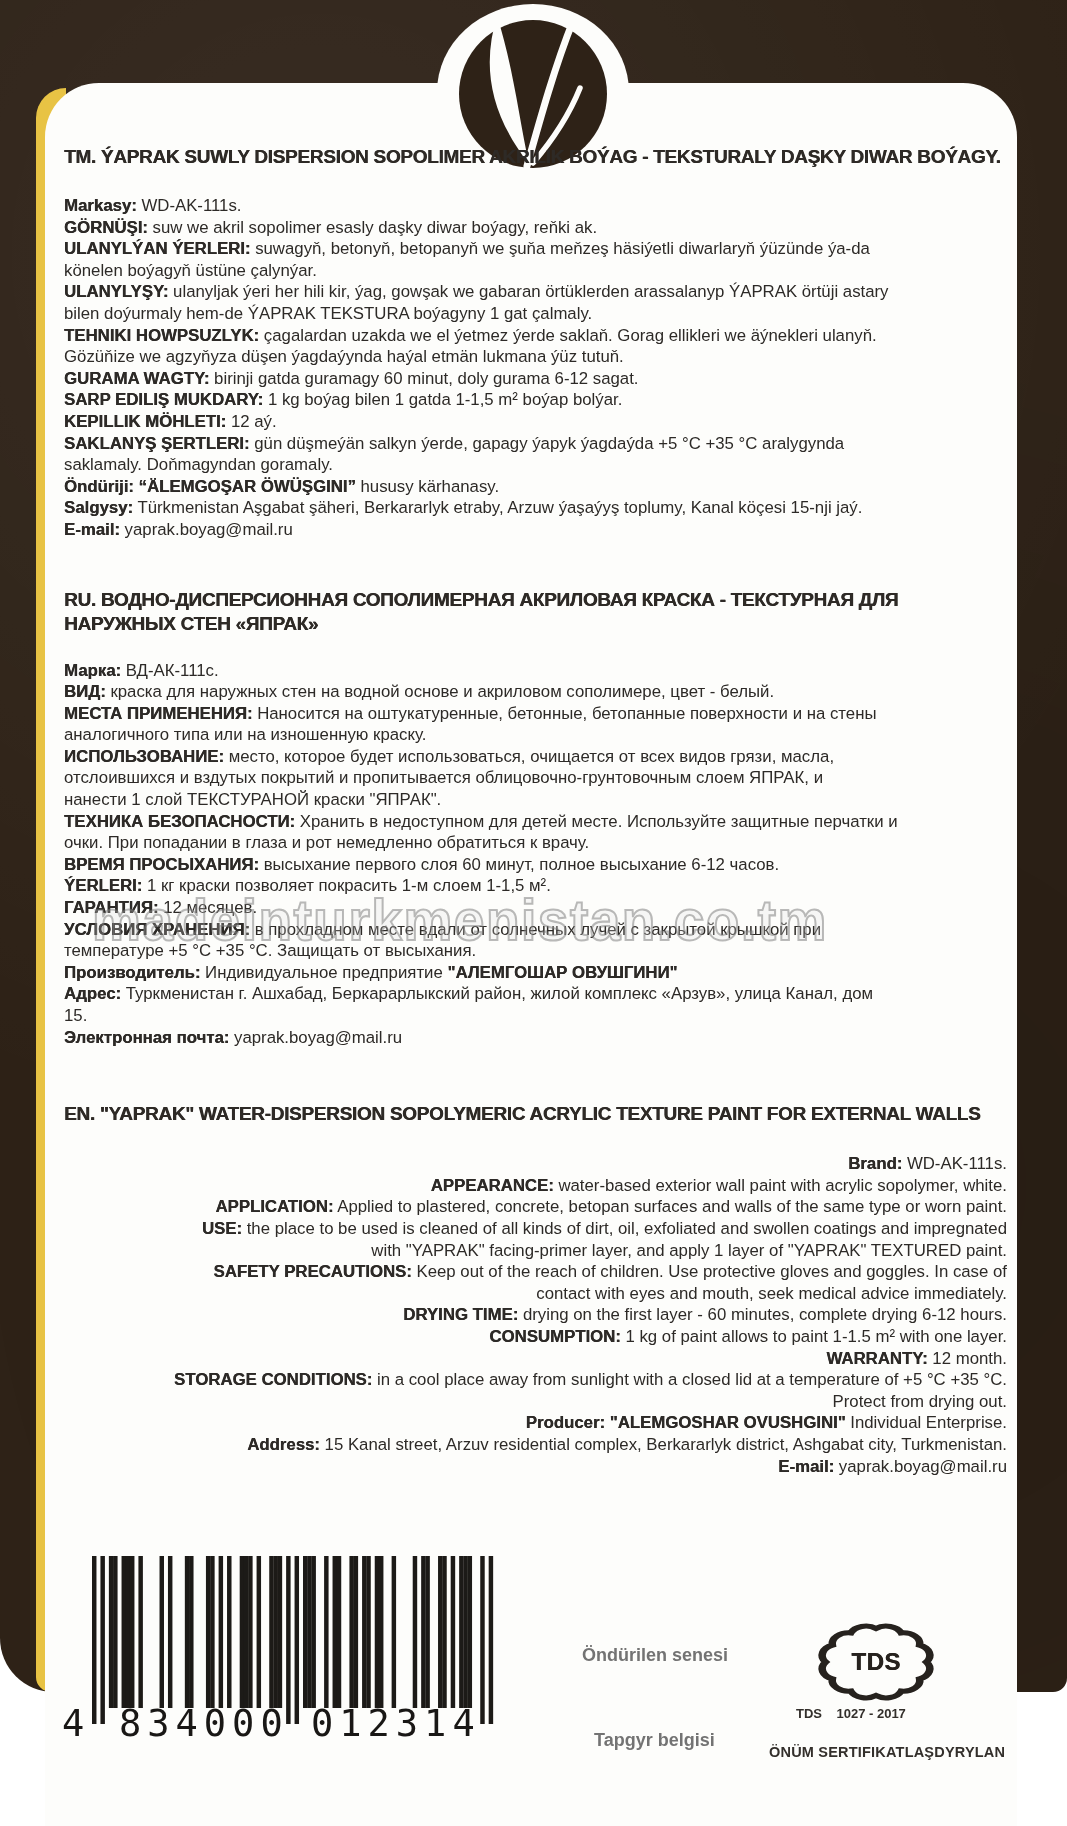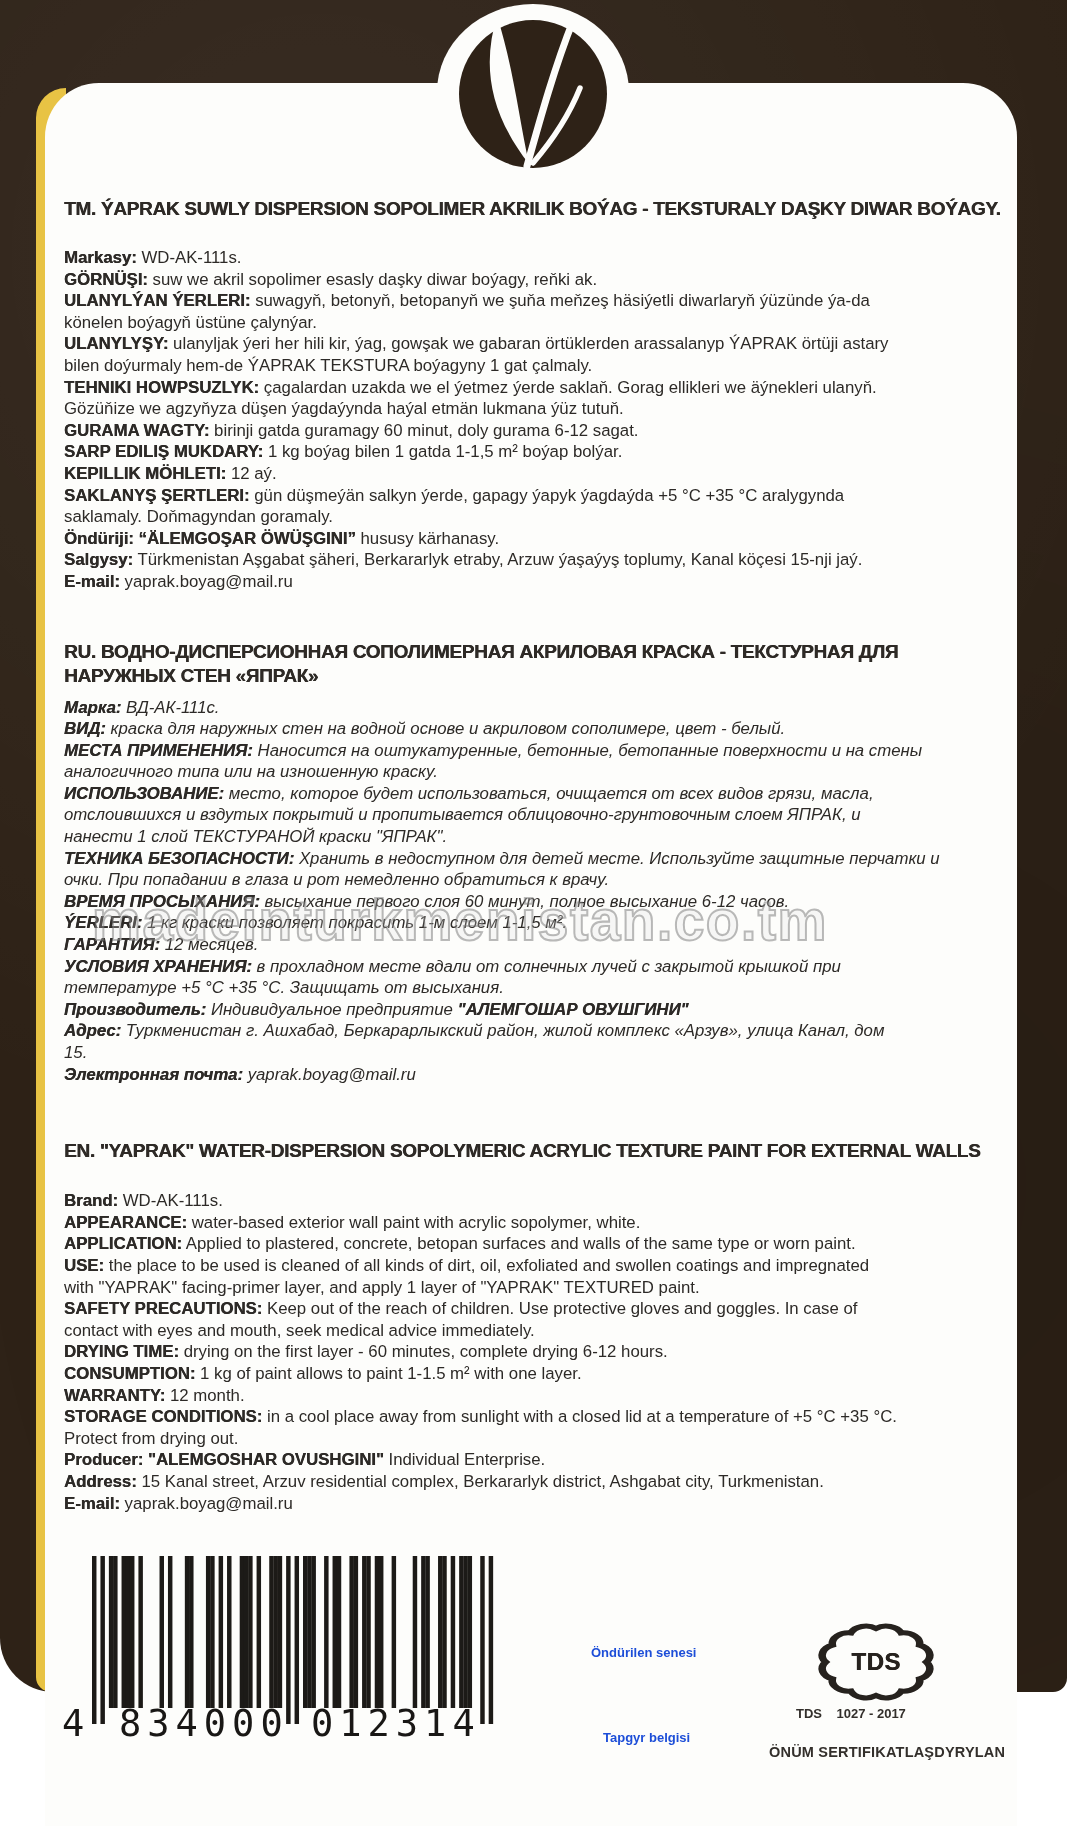--- a/index.html
+++ b/index.html
@@ -37,26 +37,26 @@
   .logo-oval svg{position:absolute;left:20px;top:12px;}
   .content{
     position:absolute;left:64px;top:83px;width:943px;
   }
   .section-title{
     font-size:19px;font-weight:700;letter-spacing:-0.3px;
     line-height:24px;margin:0;color:#2e2a26;
     text-shadow:0.4px 0 0 currentColor;
     white-space:pre-wrap;
   }
-  .title-tm{margin-top:114px;}
+  .title-tm{margin-top:62px;}
   .title-ru{margin-top:47px;}
   .title-en{margin-top:54px;}
   .items{margin-top:26px;}
-  .items-ru{margin-top:9px;font-style:italic;}
-  .items-en{margin-top:27px;}
+  .items-ru{margin-top:24px;}
+  .items-en{margin-top:27px;text-align:right;}
   .item{
     margin:0;font-size:16.8px;line-height:21.6px;white-space:pre-wrap;
     color:#2d2a27;
   }
   .item b{font-weight:700;text-shadow:0.3px 0 0 currentColor;}
   .watermark{
     position:absolute;left:92px;top:888px;
     font-size:55px;font-weight:700;letter-spacing:1.5px;white-space:nowrap;
     color:rgba(225,225,225,0.22);
     -webkit-text-stroke:2px rgba(120,120,120,0.5);
@@ -67,21 +67,21 @@
   .barcode-wrap svg{position:absolute;left:30px;top:0;}
   .bc-digit{
     position:absolute;top:146px;
     font-family:"DejaVu Sans Mono","Liberation Mono",monospace;
     font-size:37px;font-weight:500;letter-spacing:6px;color:#191715;
   }
   .bc-first{left:0;}
   .bc-left{left:57px;}
   .bc-right{left:249px;}
   .footer-label{
-    position:absolute;font-size:13px;font-weight:700;color:#1d4ed8;margin-left:9px;
+    position:absolute;font-size:18px;font-weight:700;color:#737373;
   }
   .date-label{left:582px;top:1645px;}
   .batch-label{left:594px;top:1730px;}
   .tds-seal{position:absolute;left:813px;top:1620px;width:126px;height:84px;}
   .tds-seal .tds-text{
     position:absolute;inset:0;display:flex;align-items:center;justify-content:center;
     font-size:24px;font-weight:700;letter-spacing:0.5px;color:#26221e;
     text-shadow:0.5px 0 0 currentColor;
   }
   .tds-standard{

